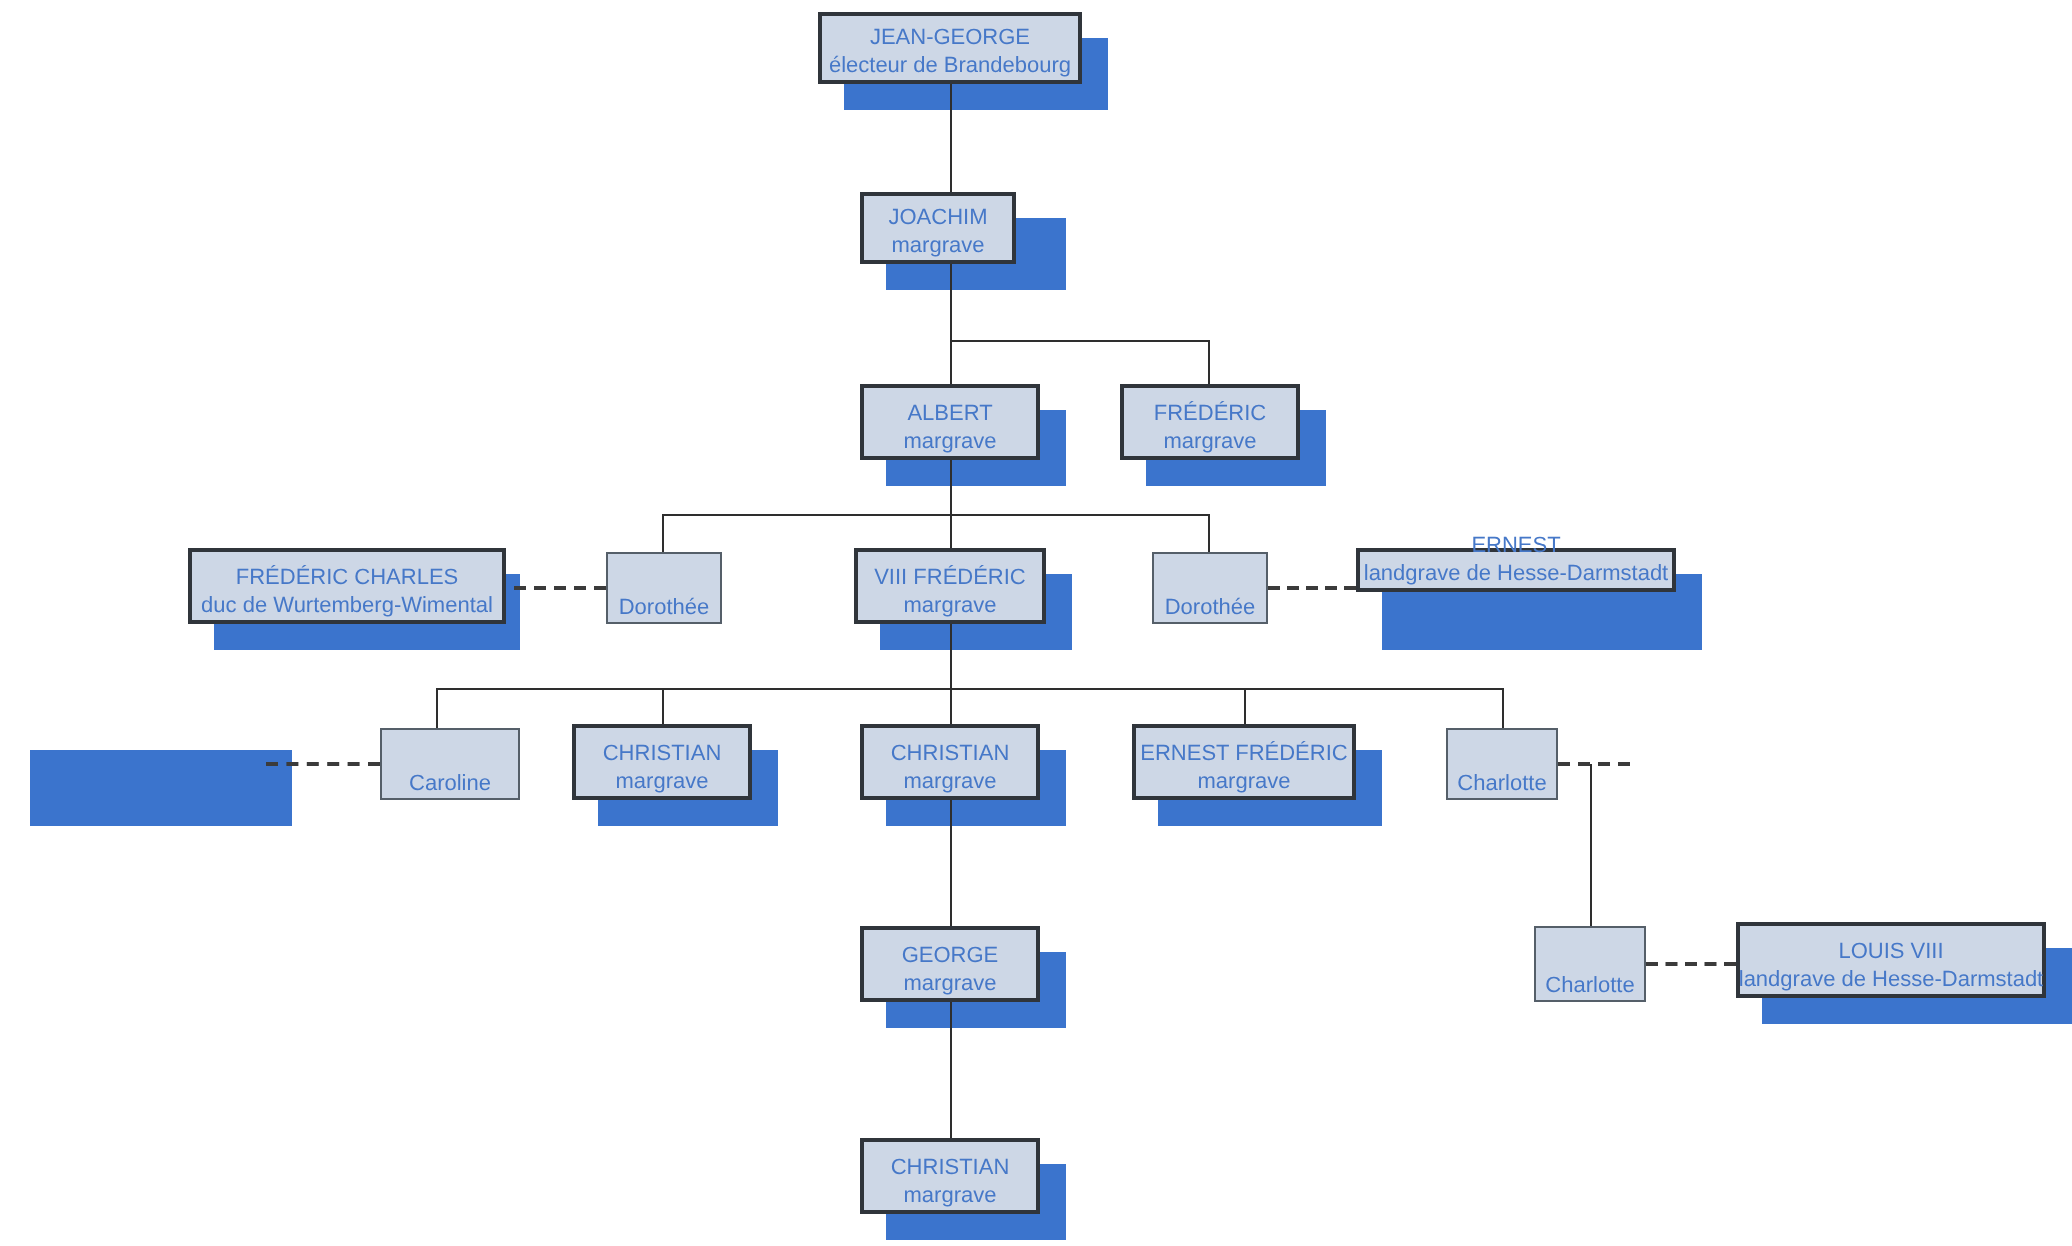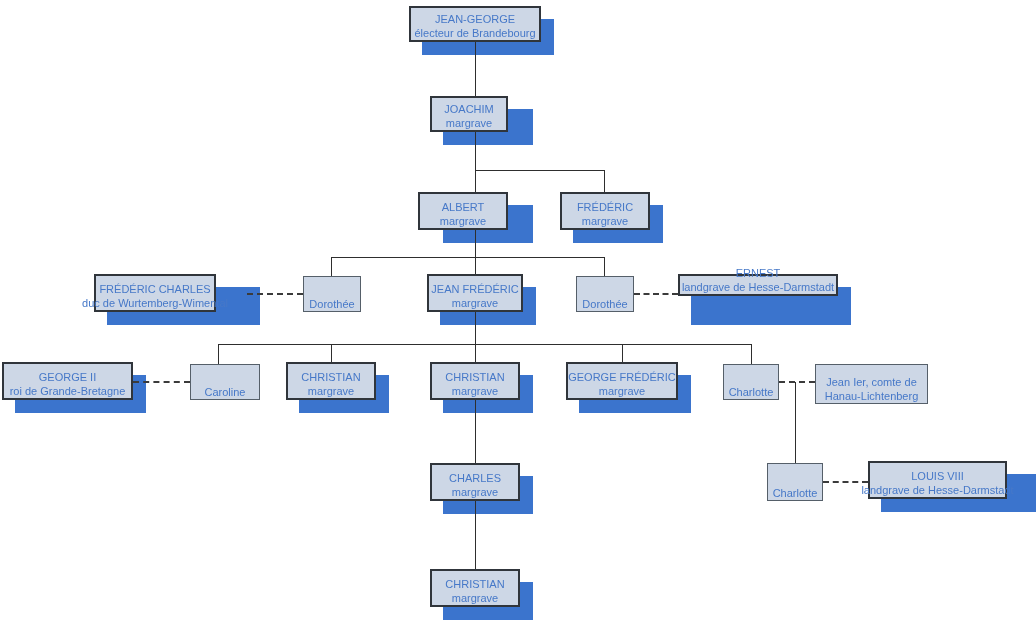--- a/index.html
+++ b/index.html
@@ -103,96 +103,88 @@
   <div class="node" style="left:409px;top:6px;width:132px;height:36px">
     <span class="name">JEAN-GEORGE</span>
     <span class="sub">électeur de Brandebourg</span>
   </div>
 
   <div class="node" style="left:430px;top:96px;width:78px;height:36px">
     <span class="name">JOACHIM</span>
     <span class="sub">margrave</span>
   </div>
 
-  <div class="node" style="left:418px;top:192px;width:90px;height:38px">
+  <div class="node" style="left:430px;top:192px;width:90px;height:38px">
     <span class="name">ALBERT</span>
     <span class="sub">margrave</span>
   </div>
 
   <div class="node" style="left:560px;top:192px;width:90px;height:38px">
     <span class="name">FRÉDÉRIC</span>
     <span class="sub">margrave</span>
   </div>
 
-  <div class="node" style="left:94px;top:274px;width:122px;height:38px">
+  <div class="node" style="left:94px;top:274px;width:159px;height:38px">
     <span class="name">FRÉDÉRIC CHARLES</span>
     <span class="sub">duc de Wurtemberg-Wimental</span>
   </div>
 
   <div class="node plain" style="left:303px;top:276px;width:58px;height:36px">
     <span class="name">Dorothée</span>
   </div>
 
   <div class="node" style="left:427px;top:274px;width:96px;height:38px">
-    <span class="name">JEAN FRÉDÉRIC</span>
+    <span class="name">VIII FRÉDÉRIC</span>
     <span class="sub">margrave</span>
   </div>
 
   <div class="node plain" style="left:576px;top:276px;width:58px;height:36px">
     <span class="name">Dorothée</span>
   </div>
 
   <div class="node" style="left:678px;top:274px;width:160px;height:22px">
     <span class="name">ERNEST</span>
     <span class="sub">landgrave de Hesse-Darmstadt</span>
   </div>
 
-  <div class="node" style="left:2px;top:362px;width:131px;height:38px">
-    <span class="name">GEORGE II</span>
-    <span class="sub">roi de Grande-Bretagne</span>
-  </div>
 
   <div class="node plain" style="left:190px;top:364px;width:70px;height:36px">
     <span class="name">Caroline</span>
   </div>
 
   <div class="node" style="left:286px;top:362px;width:90px;height:38px">
     <span class="name">CHRISTIAN</span>
     <span class="sub">margrave</span>
   </div>
 
   <div class="node" style="left:430px;top:362px;width:90px;height:38px">
     <span class="name">CHRISTIAN</span>
     <span class="sub">margrave</span>
   </div>
 
   <div class="node" style="left:566px;top:362px;width:112px;height:38px">
-    <span class="name">GEORGE FRÉDÉRIC</span>
+    <span class="name">ERNEST FRÉDÉRIC</span>
     <span class="sub">margrave</span>
   </div>
 
   <div class="node plain" style="left:723px;top:364px;width:56px;height:36px">
     <span class="name">Charlotte</span>
   </div>
 
-  <div class="node plain" style="left:815px;top:364px;width:113px;height:40px">
-    <span class="name">Jean Ier, comte de</span>
-    <span class="sub">Hanau-Lichtenberg</span>
-  </div>
 
   <div class="node" style="left:430px;top:463px;width:90px;height:38px">
-    <span class="name">CHARLES</span>
+    <span class="name">GEORGE</span>
     <span class="sub">margrave</span>
   </div>
 
   <div class="node plain" style="left:767px;top:463px;width:56px;height:38px">
     <span class="name">Charlotte</span>
   </div>
 
-  <div class="node" style="left:868px;top:461px;width:139px;height:38px">
+  <div class="node" style="left:868px;top:461px;width:155px;height:38px">
     <span class="name">LOUIS VIII</span>
     <span class="sub">landgrave de Hesse-Darmstadt</span>
   </div>
 
   <div class="node" style="left:430px;top:569px;width:90px;height:38px">
     <span class="name">CHRISTIAN</span>
     <span class="sub">margrave</span>
   </div>
 
 </div>

